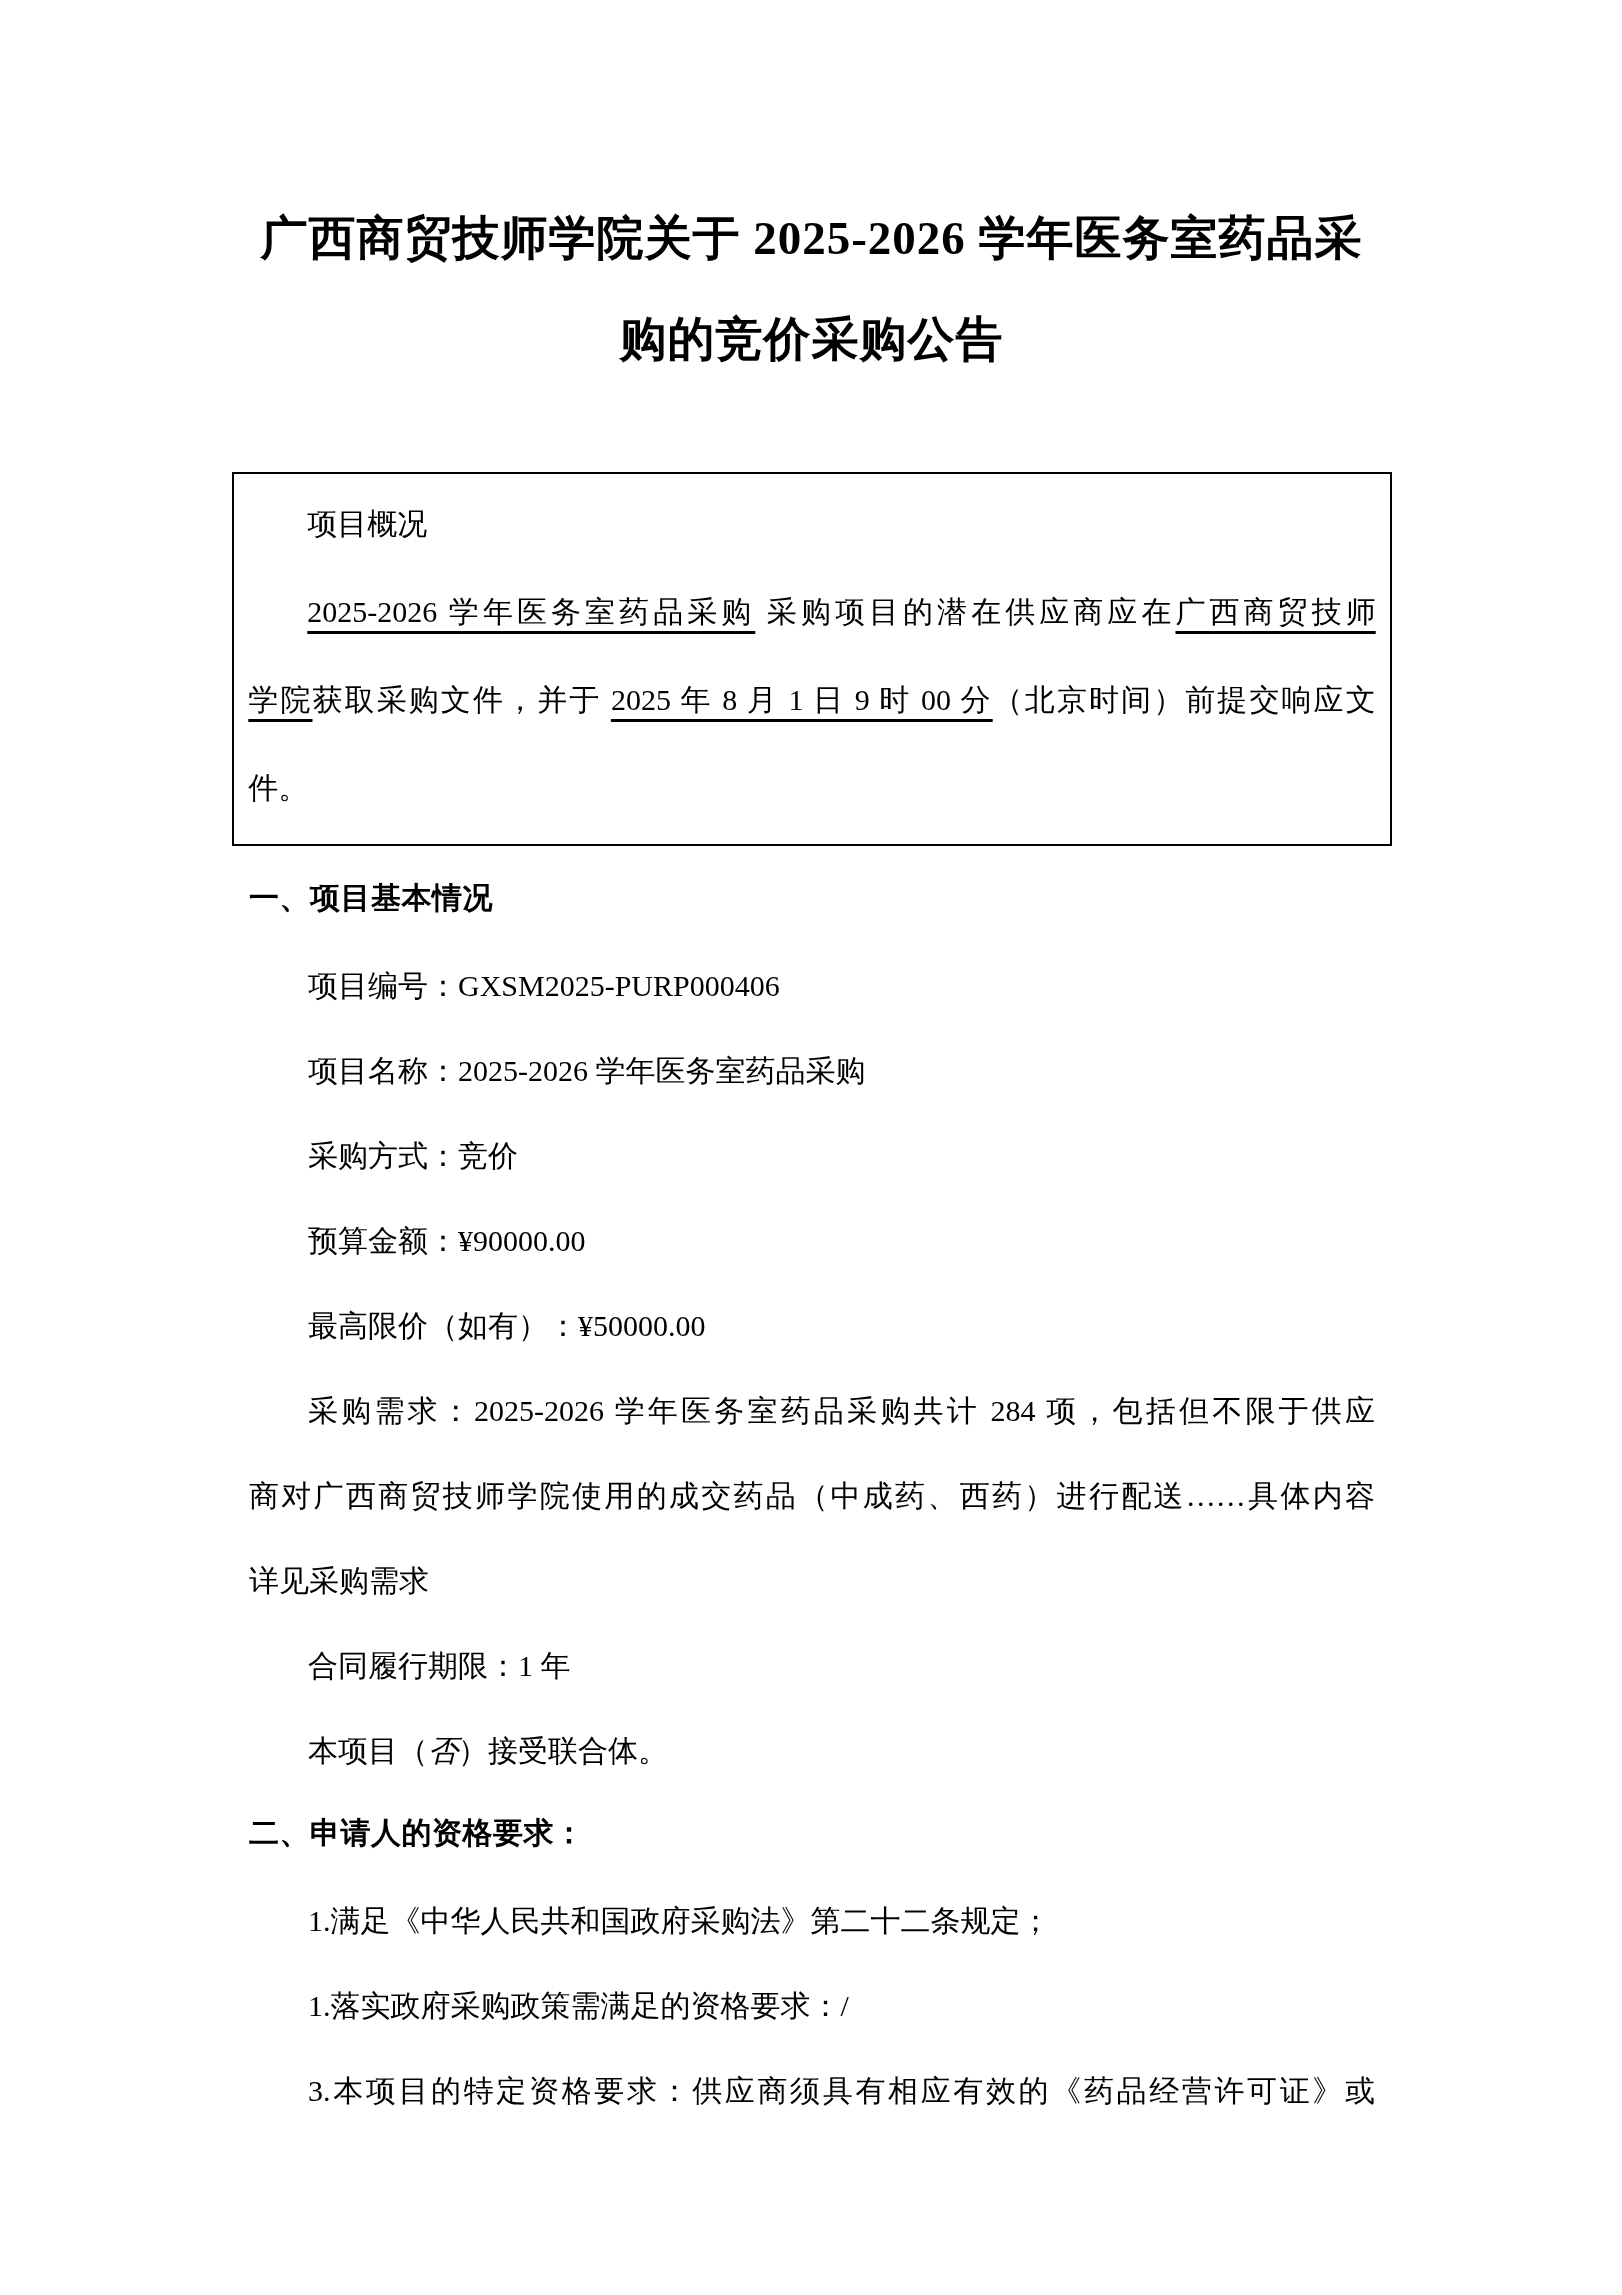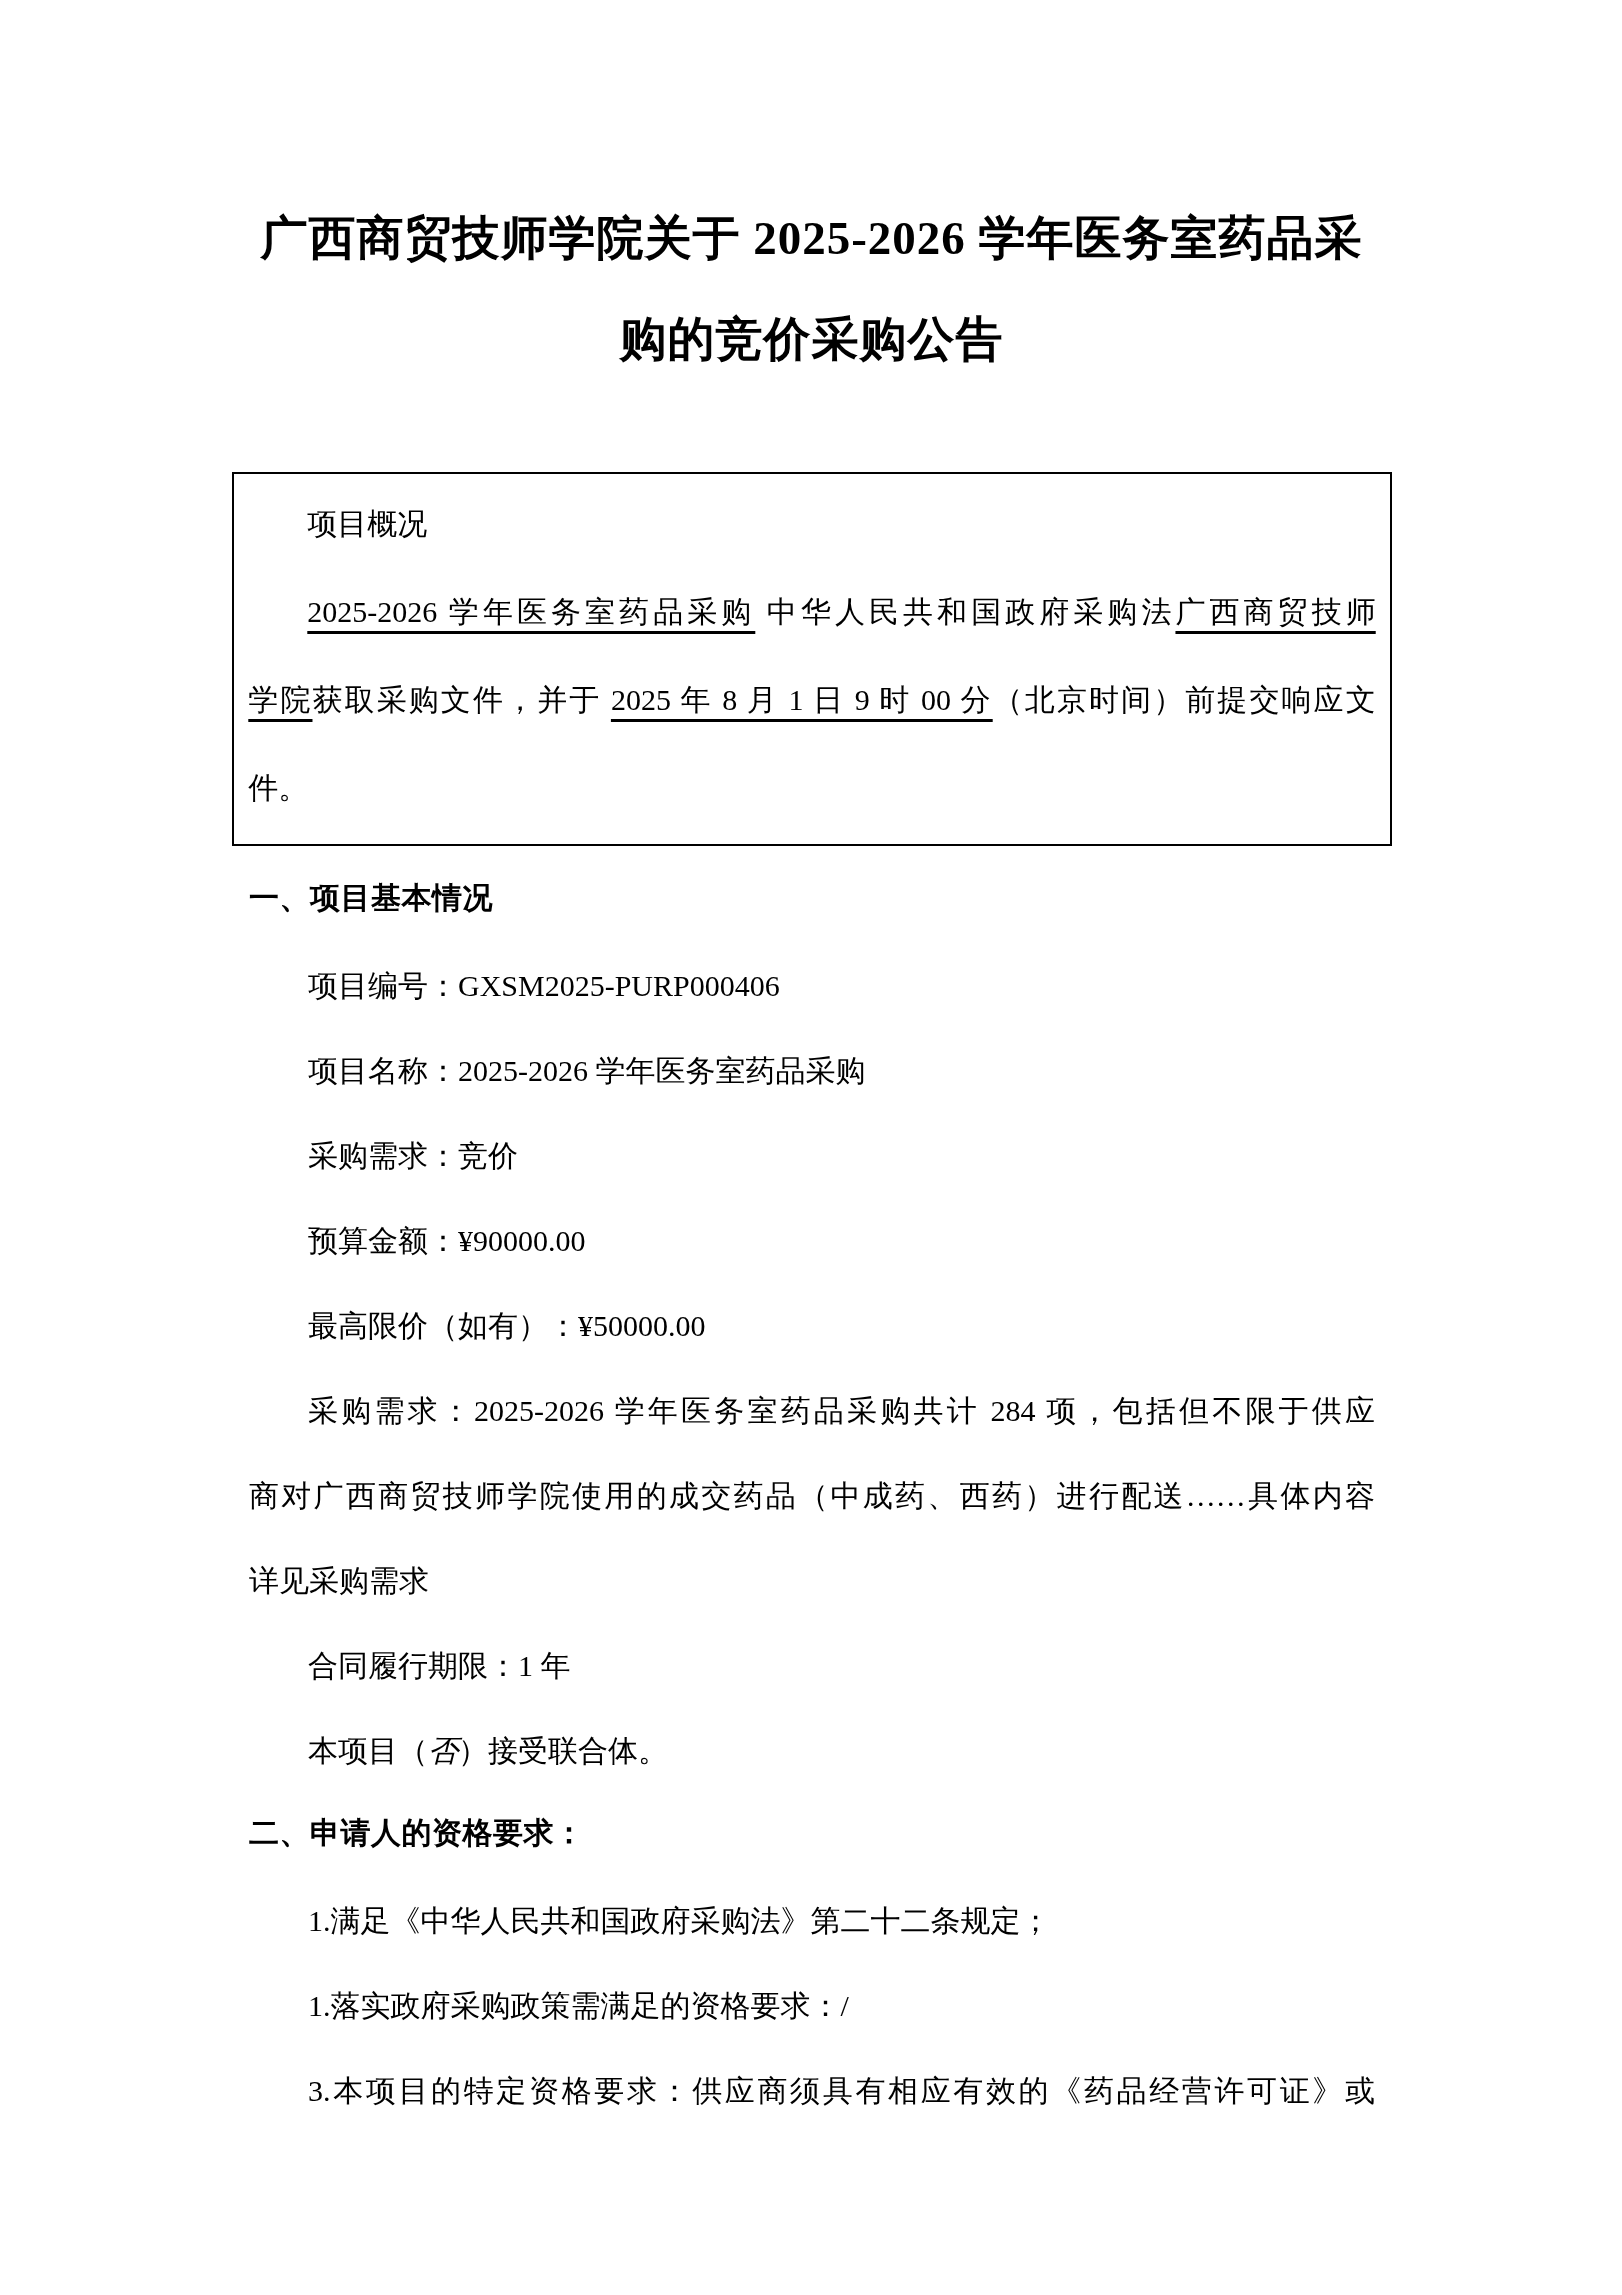--- a/index.html
+++ b/index.html
@@ -71,29 +71,29 @@
 <body>
 
 <div class="page">
   <div class="title">
     <div class="title-line">广西商贸技师学院关于 2025-2026 学年医务室药品采</div>
     <div class="title-line">购的竞价采购公告</div>
   </div>
   <div class="content">
     <div class="overview-box" id="overview-box">
         <div class="line ind"><span class="">项目概况</span></div>
-        <div class="line ind fill"><span class="u ">2025-2026 学年医务室药品采购</span><span class=""> 中华人民共和国政府采购法</span><span class="u ">广西商贸技师</span></div>
+        <div class="line ind fill"><span class="u ">2025-2026 学年医务室药品采购</span><span class=""> 采购项目的潜在供应商应在</span><span class="u ">广西商贸技师</span></div>
         <div class="line fill"><span class="u ">学院</span><span class="">获取采购文件，并于 </span><span class="u ">2025 年 8 月 1 日 9 时 00 分</span><span class="">（北京时间）前提交响应文</span></div>
         <div class="line"><span class="">件。</span></div>
       </div>
     <div class="body-text" id="body-lines">
         <div class="line heading"><span class="">一、项目基本情况</span></div>
         <div class="line ind"><span class="">项目编号：GXSM2025-PURP000406</span></div>
         <div class="line ind"><span class="">项目名称：2025-2026 学年医务室药品采购</span></div>
-        <div class="line ind"><span class="">采购需求：竞价</span></div>
+        <div class="line ind"><span class="">采购方式：竞价</span></div>
         <div class="line ind"><span class="">预算金额：¥90000.00</span></div>
         <div class="line ind"><span class="">最高限价（如有）：¥50000.00</span></div>
         <div class="line ind fill"><span class="">采购需求：2025-2026 学年医务室药品采购共计 284 项，包括但不限于供应</span></div>
         <div class="line fill"><span class="">商对广西商贸技师学院使用的成交药品（中成药、西药）进行配送……具体内容</span></div>
         <div class="line"><span class="">详见采购需求</span></div>
         <div class="line ind"><span class="">合同履行期限：1 年</span></div>
         <div class="line ind"><span class="">本项目（</span><span class="it">否</span><span class="">）接受联合体。</span></div>
         <div class="line heading"><span class="">二、申请人的资格要求：</span></div>
         <div class="line ind"><span class="">1.满足《中华人民共和国政府采购法》第二十二条规定；</span></div>
         <div class="line ind"><span class="">1.落实政府采购政策需满足的资格要求：/</span></div>

